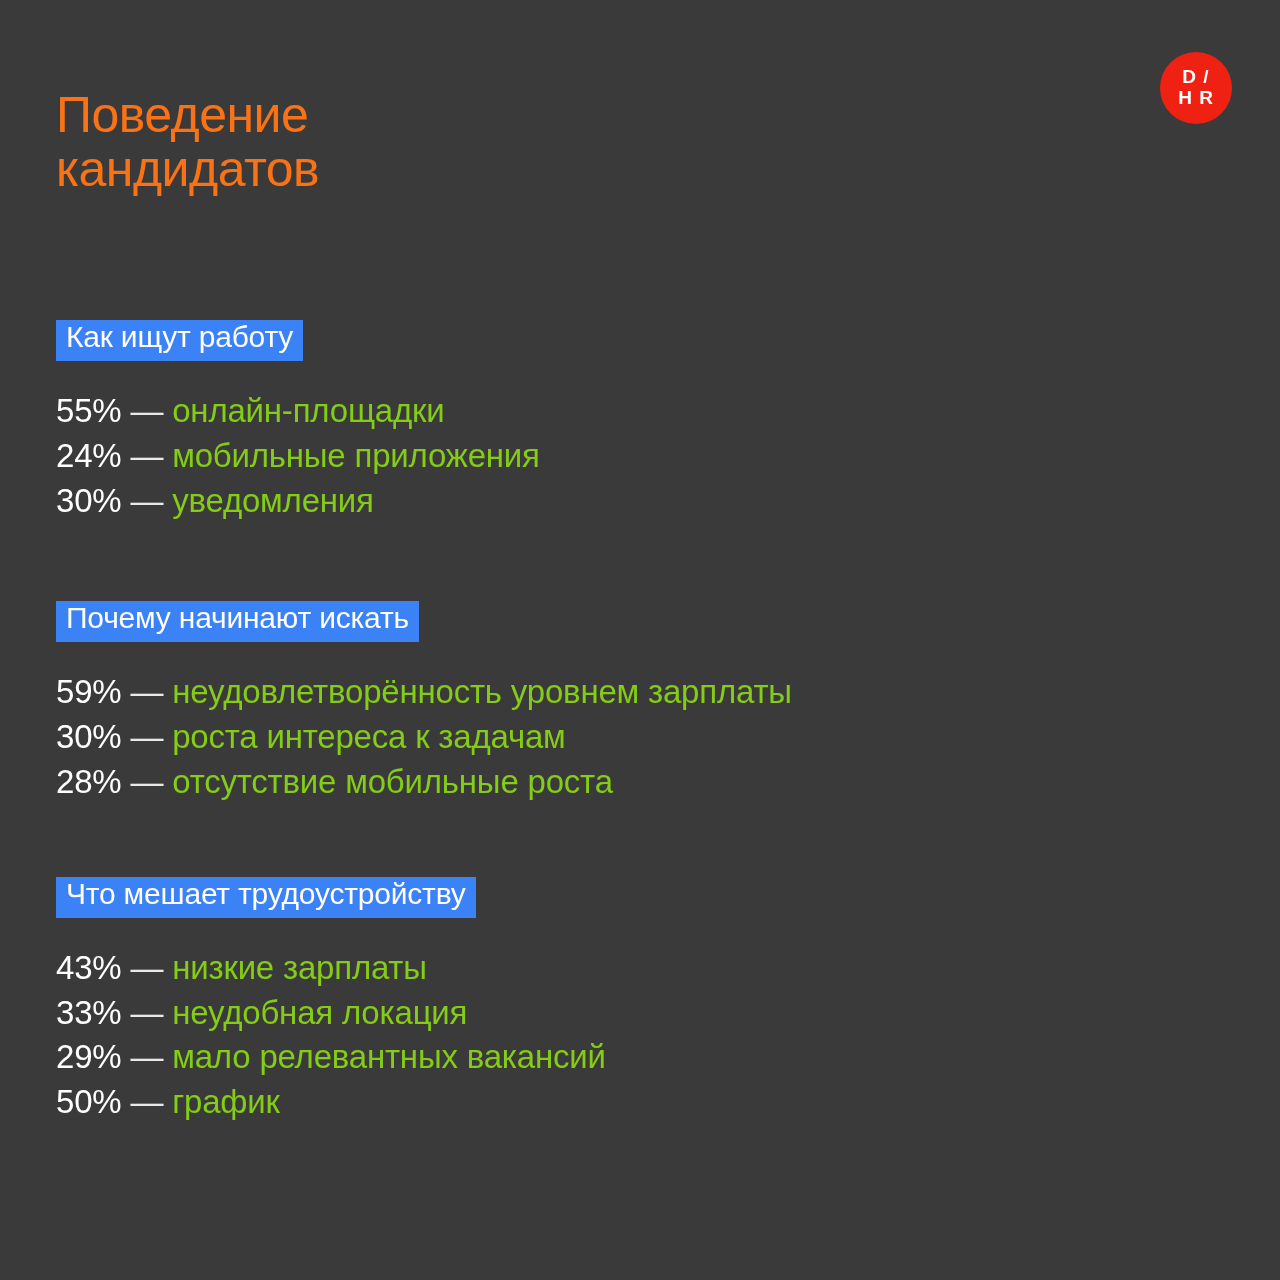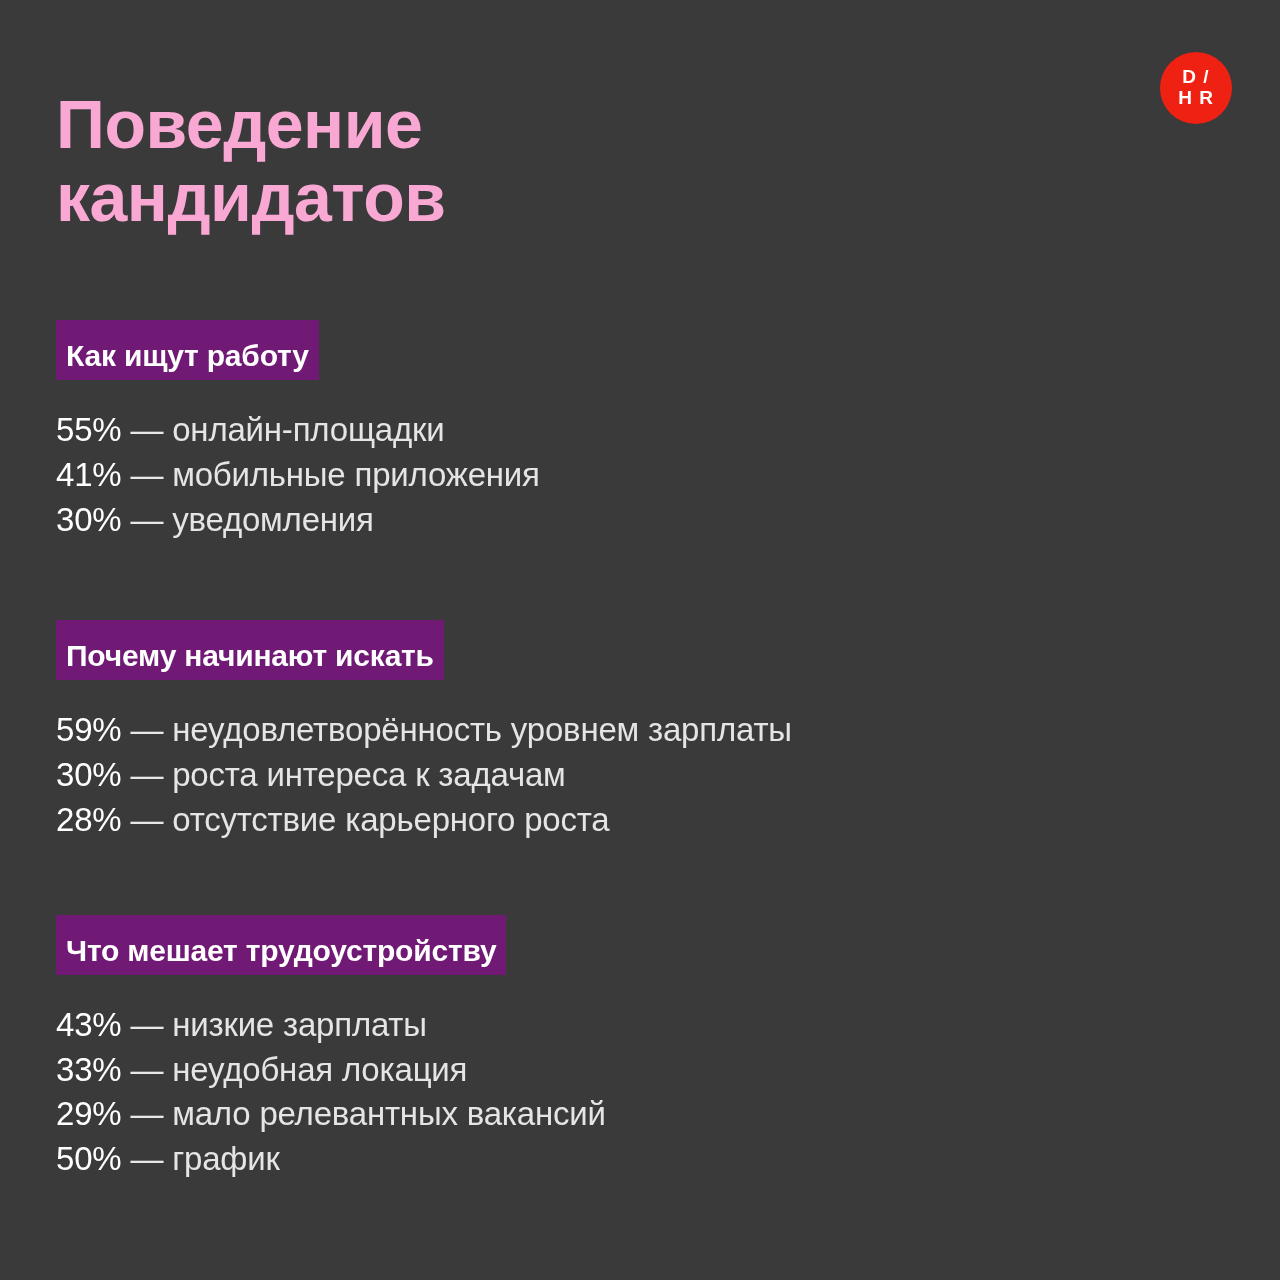--- a/index.html
+++ b/index.html
@@ -36,60 +36,60 @@
     line-height: 1.08;
     font-size: 19px;
     font-weight: 700;
     letter-spacing: 1px;
   }
   .logo span { display: block; }
   .title {
     position: absolute;
     left: 56px;
     top: 88px;
-    color: #f9a8d4;
-    font-size: 68px;
-    font-weight: 700;
+    color: #f97316;
+    font-size: 50px;
+    font-weight: 400;
     line-height: 1.08;
     letter-spacing: -0.5px;
     white-space: pre-line;
     max-width: 900px;
   }
   .sections {
     position: absolute;
     left: 56px;
     top: 320px;
     right: 56px;
   }
   .section { margin-bottom: 60px; }
   .section:last-child { margin-bottom: 0; }
   .section-heading {
     display: inline-block;
-    background: #701a75;
+    background: #3b82f6;
     color: #ffffff;
     font-size: 30px;
-    font-weight: 700;
-    padding: 19px 10px 6px 10px;
+    font-weight: 400;
+    padding: 0 10px 6px 10px;
     line-height: 1.16;
     letter-spacing: -0.2px;
   }
   .items {
     margin-top: 28px;
   }
   .item {
     color: #f2f2f2;
     font-size: 33px;
     line-height: 1.36;
     font-weight: 400;
     letter-spacing: -0.2px;
     white-space: nowrap;
   }
   .item .val { color: #ffffff; }
   .item .dash { color: #e8e8e8; }
-  .item .lbl { color: #e5e5e5; }
+  .item .lbl { color: #84cc16; }
   #s1 { margin-bottom: 78px; }
   #s2 { margin-bottom: 72px; }
 </style>
 </head>
 <body>
 
 <div class="slide">
 
   <div class="logo">
     <span>D /</span>
@@ -103,21 +103,21 @@
 
     <div class="section" id="s1">
       <div class="section-heading">Как ищут работу</div>
       <div class="items">
         <div class="item">
           <span class="val">55%</span>
           <span class="dash">—</span>
           <span class="lbl">онлайн-площадки</span>
         </div>
         <div class="item">
-          <span class="val">41%</span>
+          <span class="val">24%</span>
           <span class="dash">—</span>
           <span class="lbl">мобильные приложения</span>
         </div>
         <div class="item">
           <span class="val">30%</span>
           <span class="dash">—</span>
           <span class="lbl">уведомления</span>
         </div>
       </div>
     </div>
@@ -131,21 +131,21 @@
           <span class="lbl">неудовлетворённость уровнем зарплаты</span>
         </div>
         <div class="item">
           <span class="val">30%</span>
           <span class="dash">—</span>
           <span class="lbl">роста интереса к задачам</span>
         </div>
         <div class="item">
           <span class="val">28%</span>
           <span class="dash">—</span>
-          <span class="lbl">отсутствие карьерного роста</span>
+          <span class="lbl">отсутствие мобильные роста</span>
         </div>
       </div>
     </div>
 
     <div class="section" id="s3">
       <div class="section-heading">Что мешает трудоустройству</div>
       <div class="items">
         <div class="item">
           <span class="val">43%</span>
           <span class="dash">—</span>

